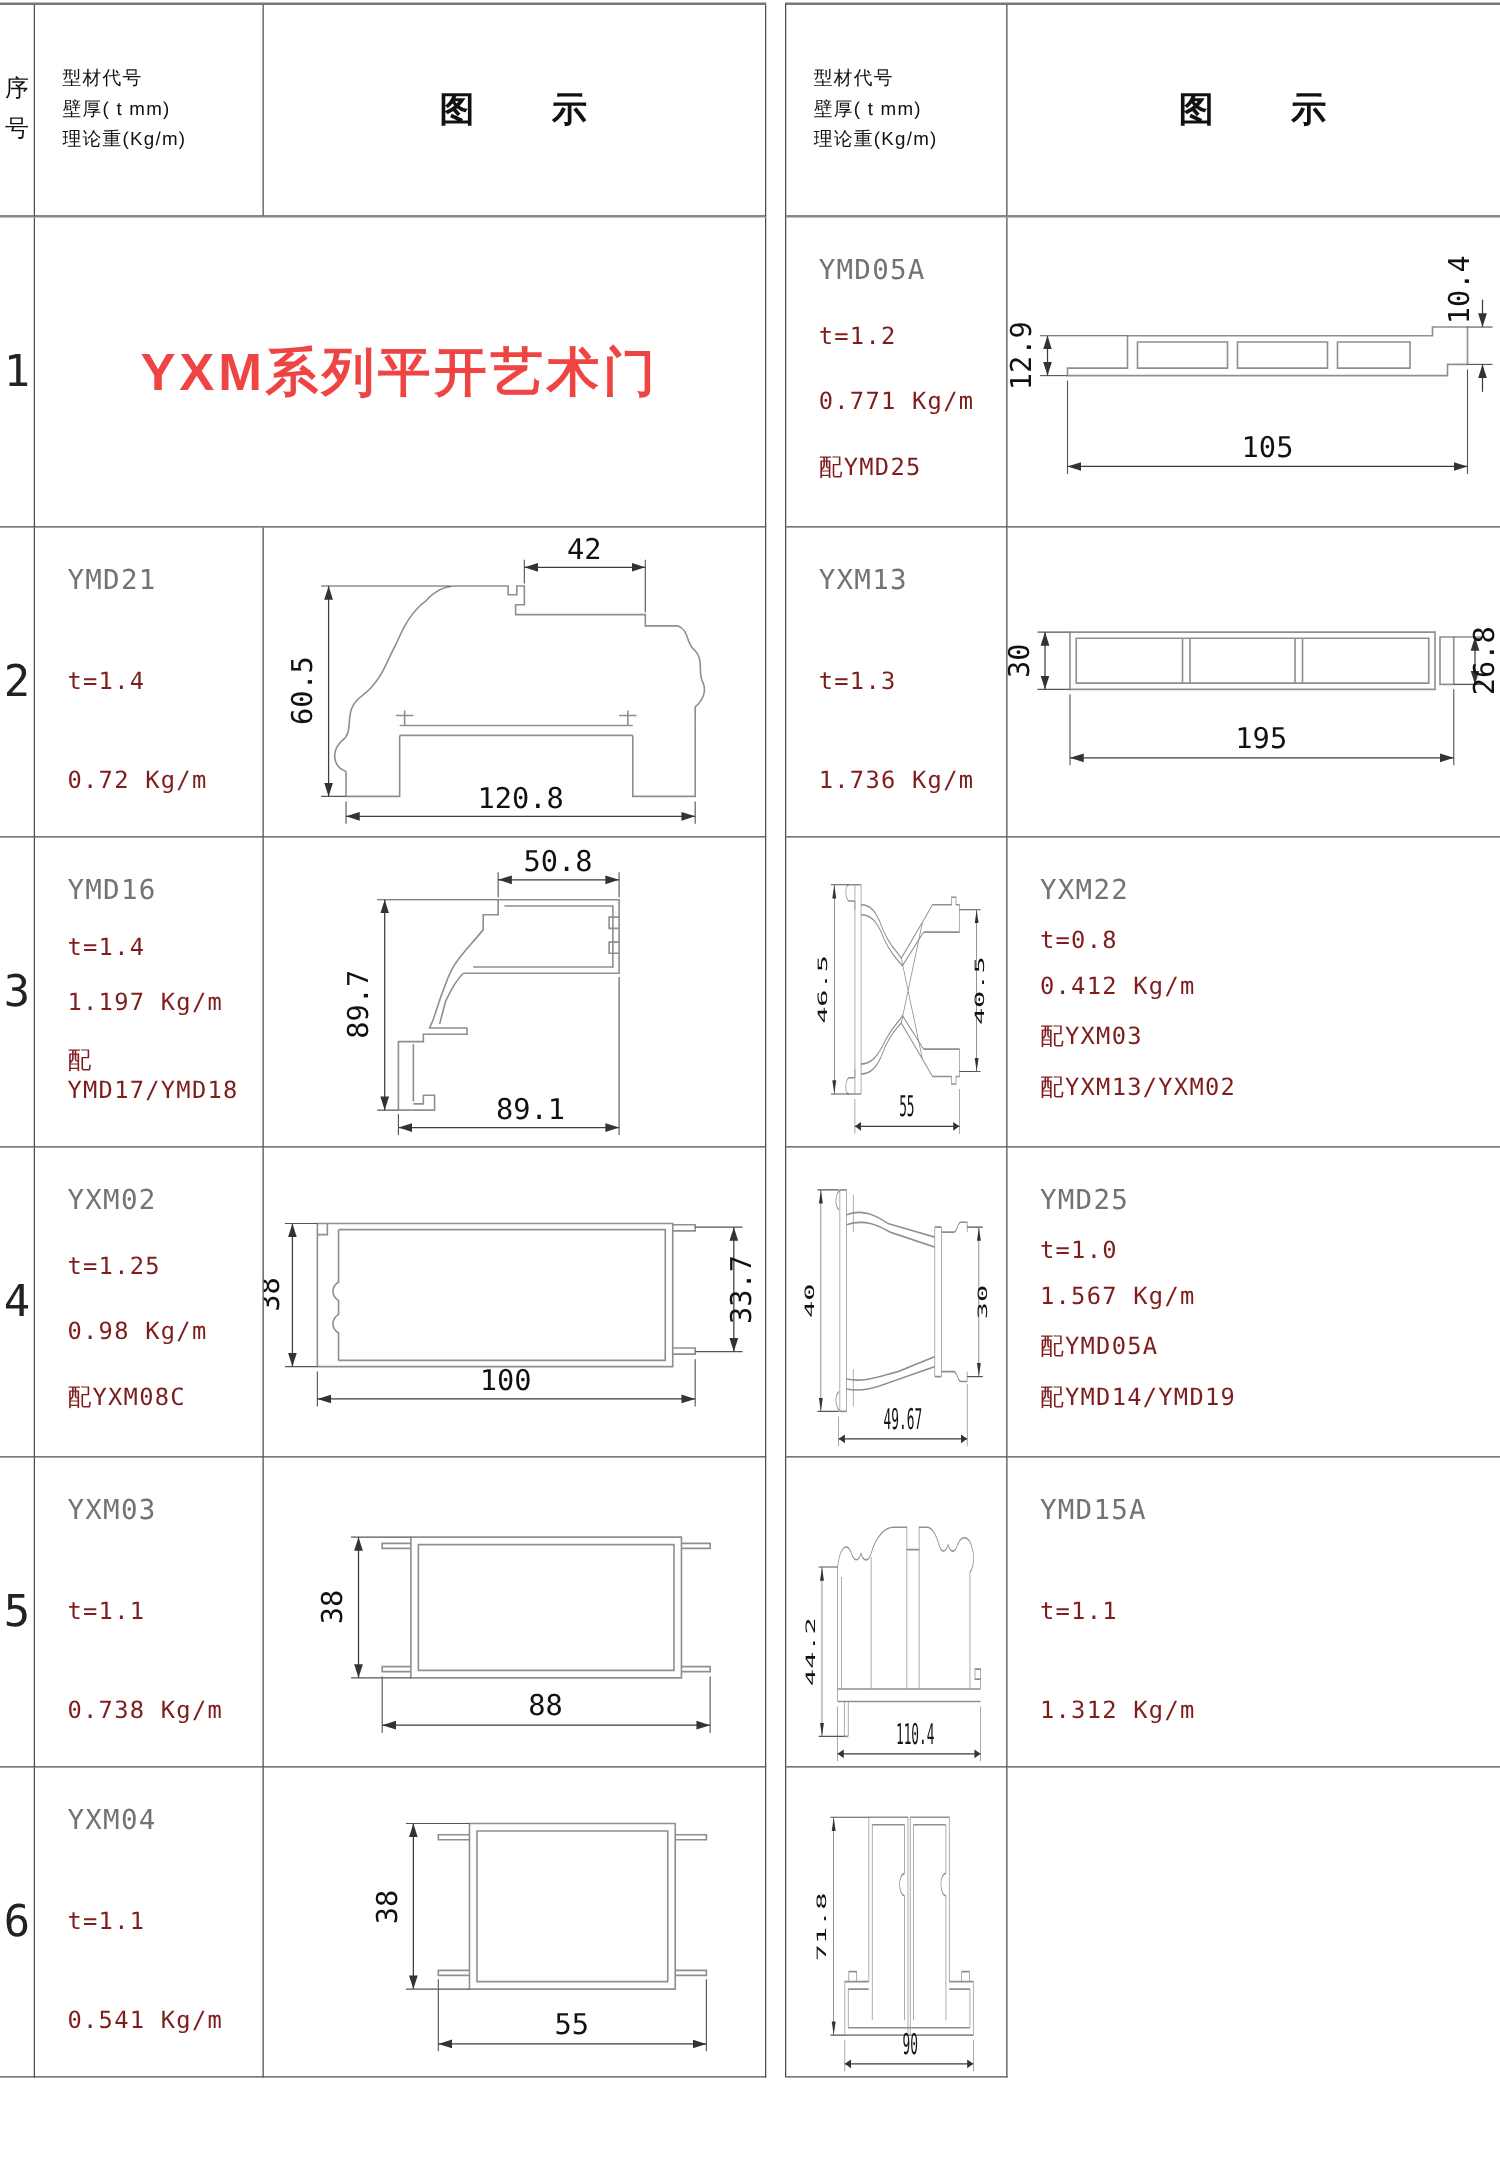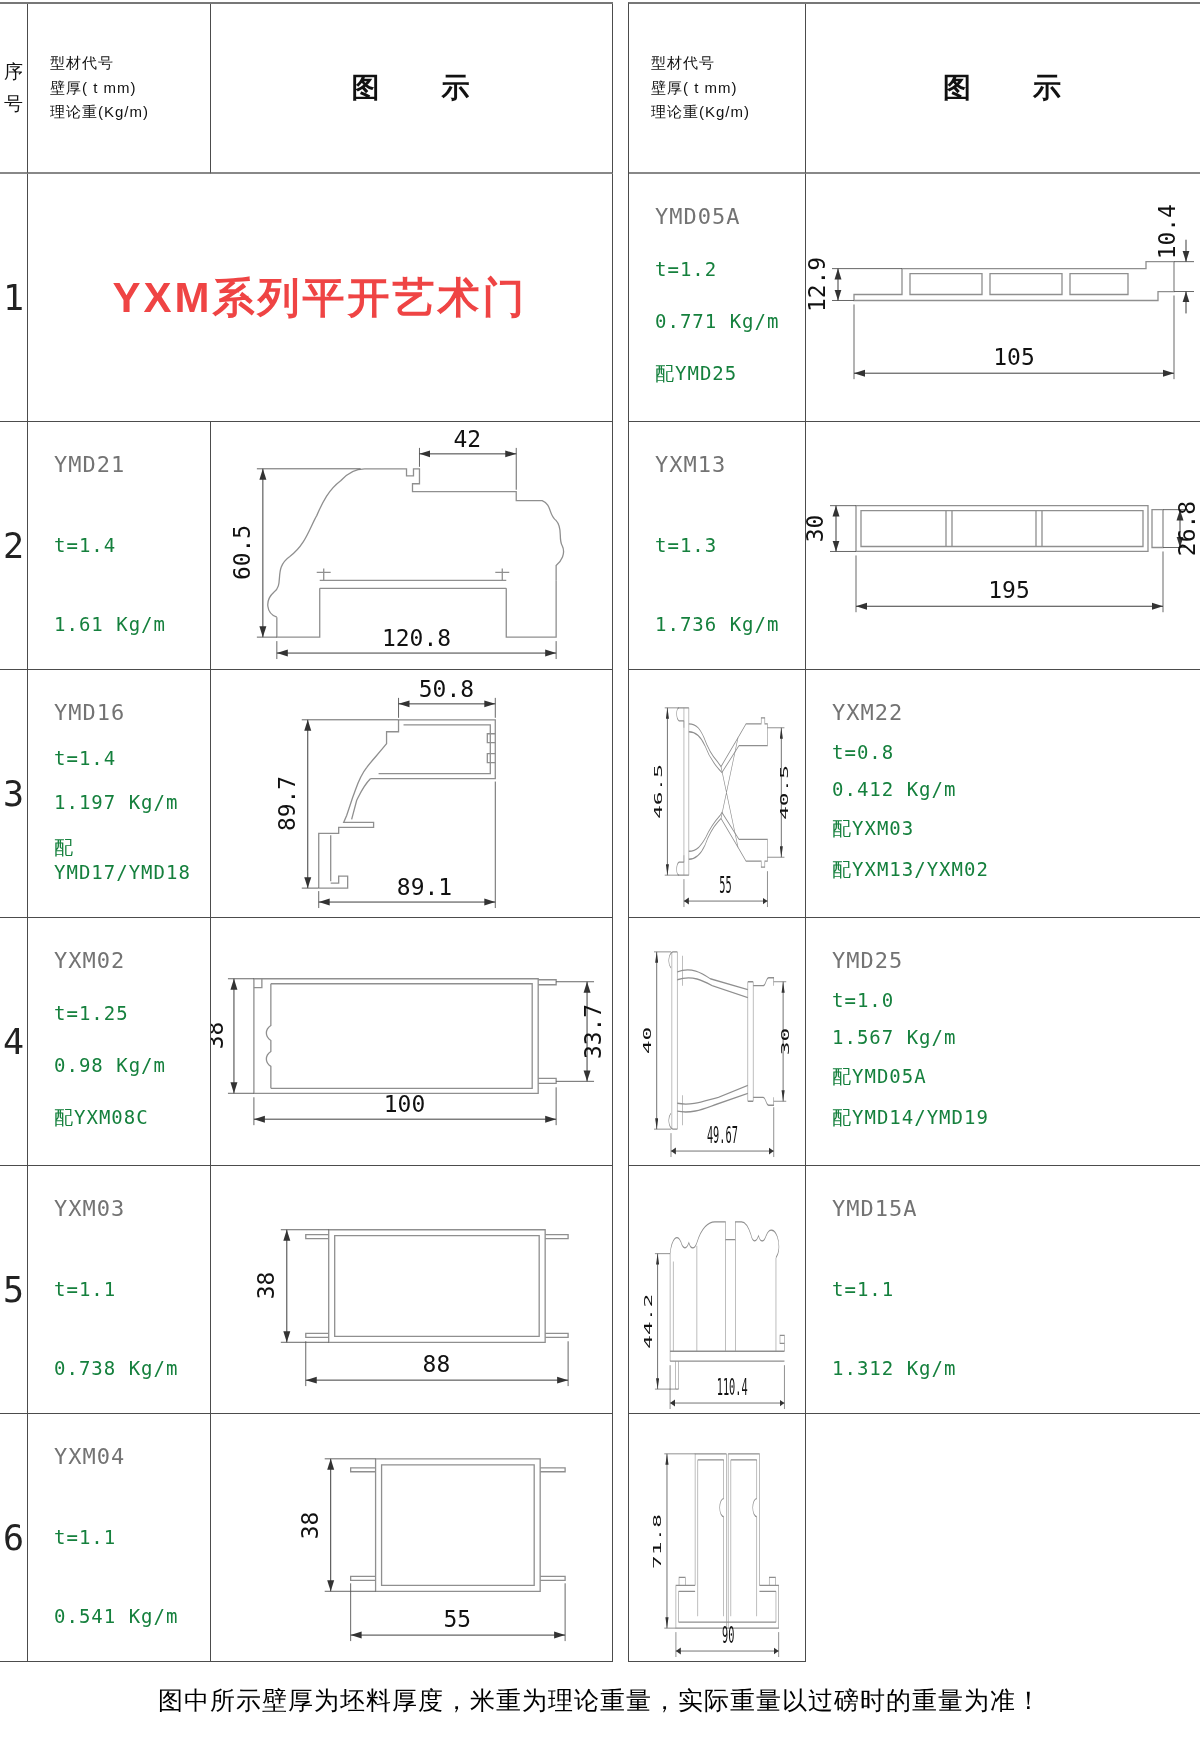--- a/index.html
+++ b/index.html
@@ -16,21 +16,21 @@
          font:35px "DejaVu Sans Mono",monospace;color:#222;}
   .h-seq{display:flex;align-items:center;justify-content:center;text-align:center;
          font-size:19px;line-height:1.7;padding:0 3px;}
   .h-info{display:flex;flex-direction:column;justify-content:center;padding-left:22px;
           font-size:15px;line-height:1.65;letter-spacing:1px;}
   .h-diag{display:flex;align-items:center;justify-content:center;
           font-size:28px;font-weight:600;letter-spacing:2px;}
   .c-info{display:flex;flex-direction:column;justify-content:space-between;
           padding:30px 6px 34px 26px;}
   .code{font:22px "DejaVu Sans Mono","Liberation Sans",monospace;letter-spacing:1px;color:#737373;}
-  .spec{font:19px "DejaVu Sans Mono","Liberation Sans",monospace;letter-spacing:1px;color:#15803d;}
+  .spec{font:19px "DejaVu Sans Mono","Liberation Sans",monospace;letter-spacing:1px;color:#7f1d1d;}
   .c-title{grid-column:2/4;display:flex;align-items:center;justify-content:center;}
   .big-title{font-size:42px;font-weight:700;letter-spacing:3px;color:#ef4444;}
   .c-diag svg{display:block;width:100%;height:100%;}
   .p{fill:none;stroke:#8f8f8f;stroke-width:1.3;}
   .x{stroke:#555;stroke-width:0.9;}
   .d{stroke:#3d3d3d;stroke-width:1;}
   .t{font:23px "DejaVu Sans Mono",monospace;fill:#111;}
   .footer{position:absolute;left:0;top:1684px;width:100%;text-align:center;
           font-size:25px;letter-spacing:1px;color:#000;}
 </style>
@@ -55,21 +55,21 @@
 
     <div class="c c-seq">1</div>
     <div class="c c-title">
       <span class="big-title">YXM系列平开艺术门</span>
     </div>
 
     <div class="c c-seq">2</div>
     <div class="c c-info">
       <div class="code">YMD21</div>
       <div class="spec">t=1.4</div>
-      <div class="spec">1.61 Kg/m</div>
+      <div class="spec">0.72 Kg/m</div>
     </div>
     <div class="c c-diag">
       <svg viewBox="0 0 402 248" preserveAspectRatio="none">
         <defs>
             <marker id="a1" markerWidth="12" markerHeight="8" refX="11" refY="4" orient="auto-start-reverse">
               <path d="M0,0.5 L11,4 L0,7.5 Z" fill="#333"></path>
             </marker>
           </defs>
         <g>
           <path class="p" d="M66,196 C55,192 54,179 63,171 C74,163 62,147 79,135 C95,123 99,106 106,94 C112,80 118,68 130,59 C137,51 144,47 154,47 L196,47 L196,54 L203,54 L203,47 L209,47 L209,62 L202,62 L202,70 L306,70 L306,79 L332,79 C342,83 338,93 346,99 C353,106 348,117 352,124 C356,132 351,140 346,144 L346,159"></path>
@@ -436,14 +436,13 @@
         <line class="d" x1="85" y1="40" x2="85" y2="215" marker-start="url(#b6)" marker-end="url(#b6)"></line>
         <text class="t" x="72" y="128" text-anchor="middle" transform="rotate(-90 72 128)">71.8</text>
         <line class="x" x1="105" y1="219" x2="105" y2="244"></line>
           <line class="x" x1="335" y1="219" x2="335" y2="244"></line>
         <line class="d" x1="105" y1="238" x2="335" y2="238" marker-start="url(#b6)" marker-end="url(#b6)"></line>
         <text class="t" x="222" y="230" text-anchor="middle">90</text>
       </svg>
     </div>
   </div>
 
-  <div class="footer">图中所示壁厚为坯料厚度，米重为理论重量，实际重量以过磅时的重量为准！</div>
 </div>
 
 </body></html>

